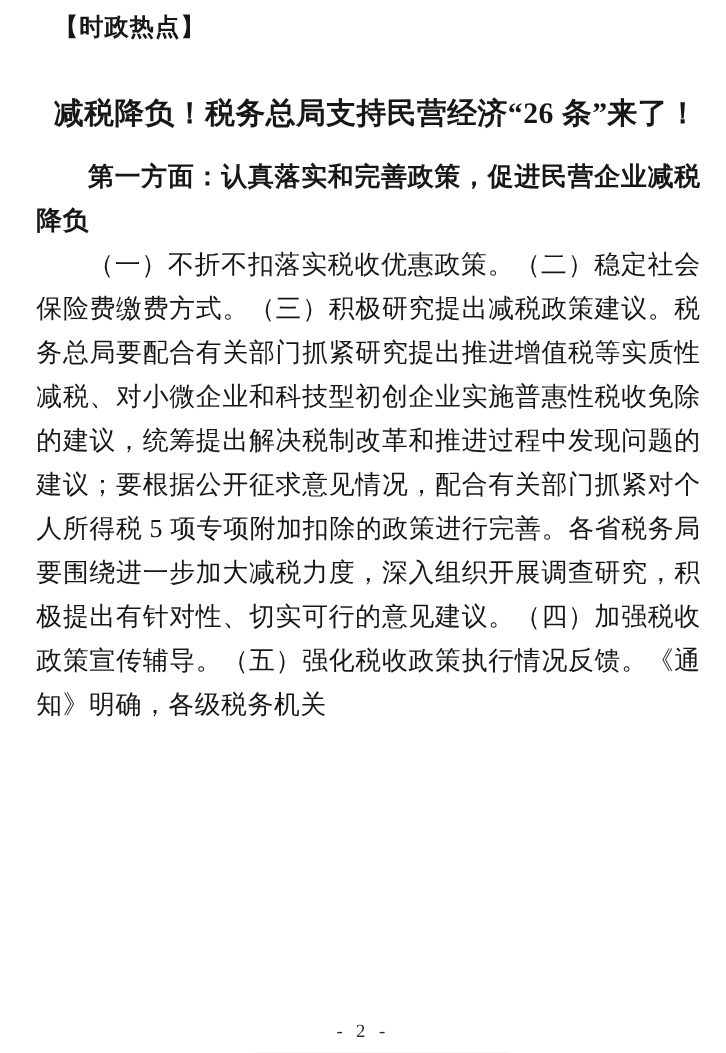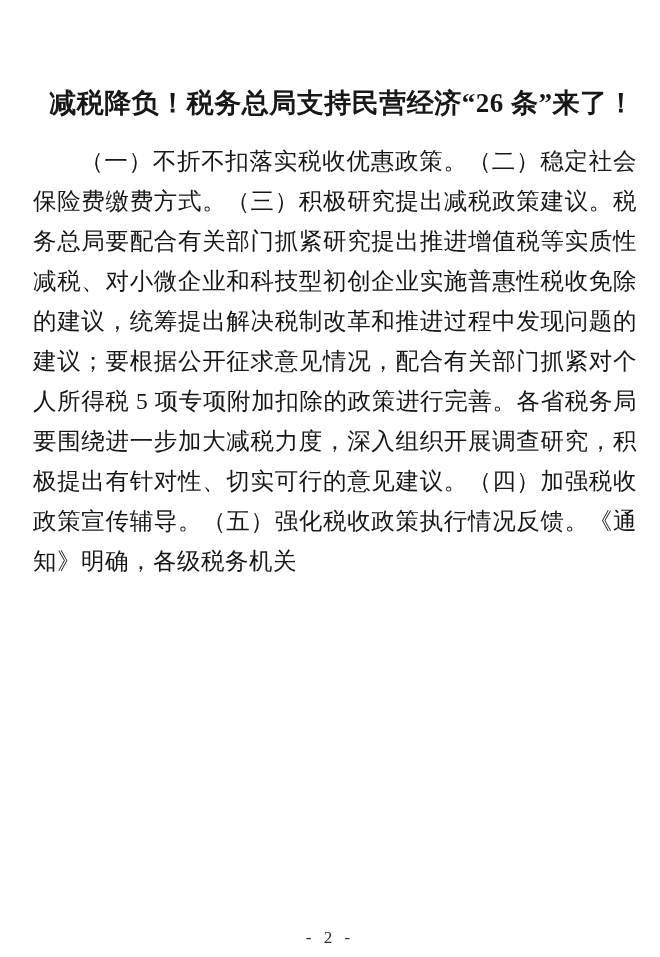--- a/index.html
+++ b/index.html
@@ -65,22 +65,24 @@
     font-size: 17px;
     letter-spacing: 4px;
     color: #2a2a33;
   }
 </style>
 </head>
 <body>
 
 <div class="page">
 
+  <div class="section-label">【时政热点】</div>
 
   <h1 class="article-title" style="margin:0;">减税降负！税务总局支持民营经济“26 条”来了！</h1>
 
   <div class="article-body">
+    <p class="section-heading">第一方面：认真落实和完善政策，促进民营企业减税降负</p>
     <p>（一）不折不扣落实税收优惠政策。（二）稳定社会保险费缴费方式。（三）积极研究提出减税政策建议。税务总局要配合有关部门抓紧研究提出推进增值税等实质性减税、对小微企业和科技型初创企业实施普惠性税收免除的建议，统筹提出解决税制改革和推进过程中发现问题的建议；要根据公开征求意见情况，配合有关部门抓紧对个人所得税 5 项专项附加扣除的政策进行完善。各省税务局要围绕进一步加大减税力度，深入组织开展调查研究，积极提出有针对性、切实可行的意见建议。（四）加强税收政策宣传辅导。（五）强化税收政策执行情况反馈。《通知》明确，各级税务机关</p>
   </div>
 
   <div class="page-number">- 2 -</div>
 
 </div>
 
 </body></html>

